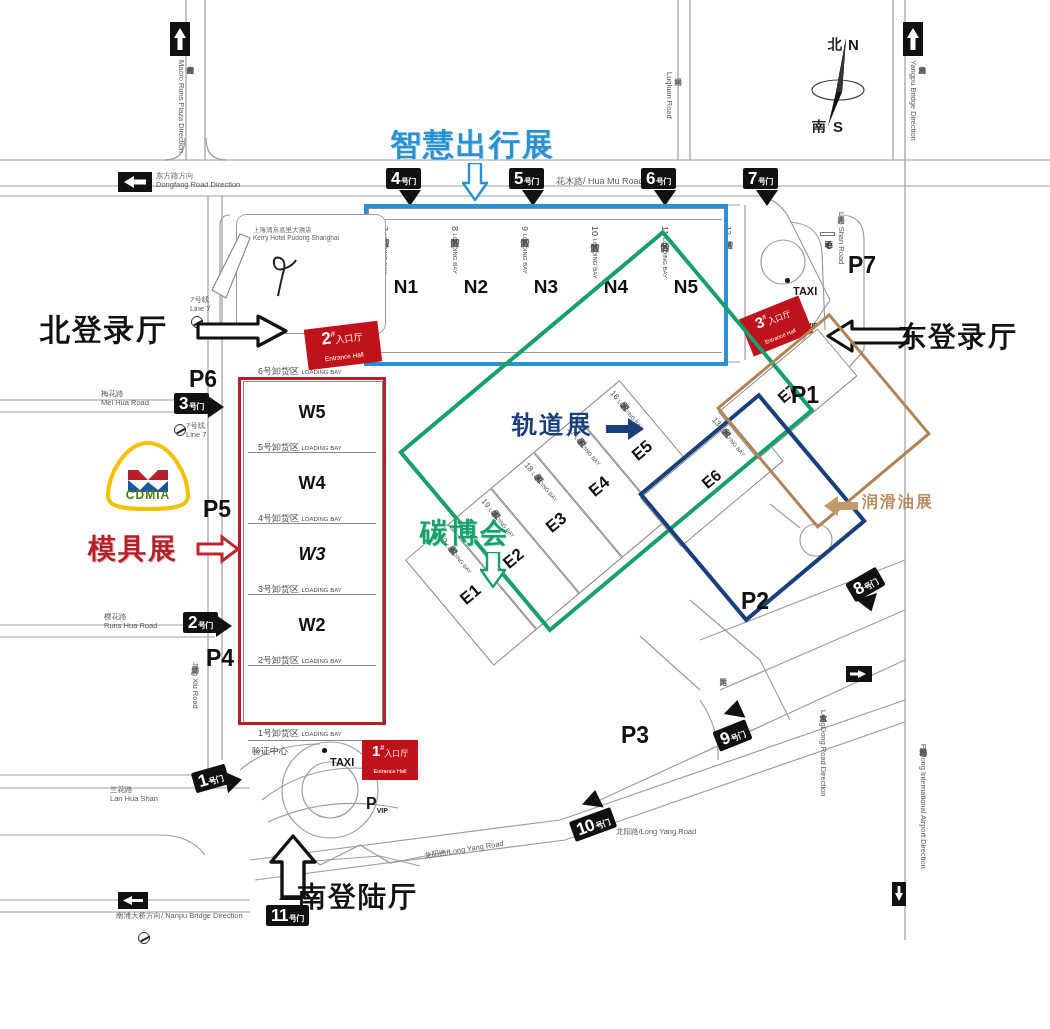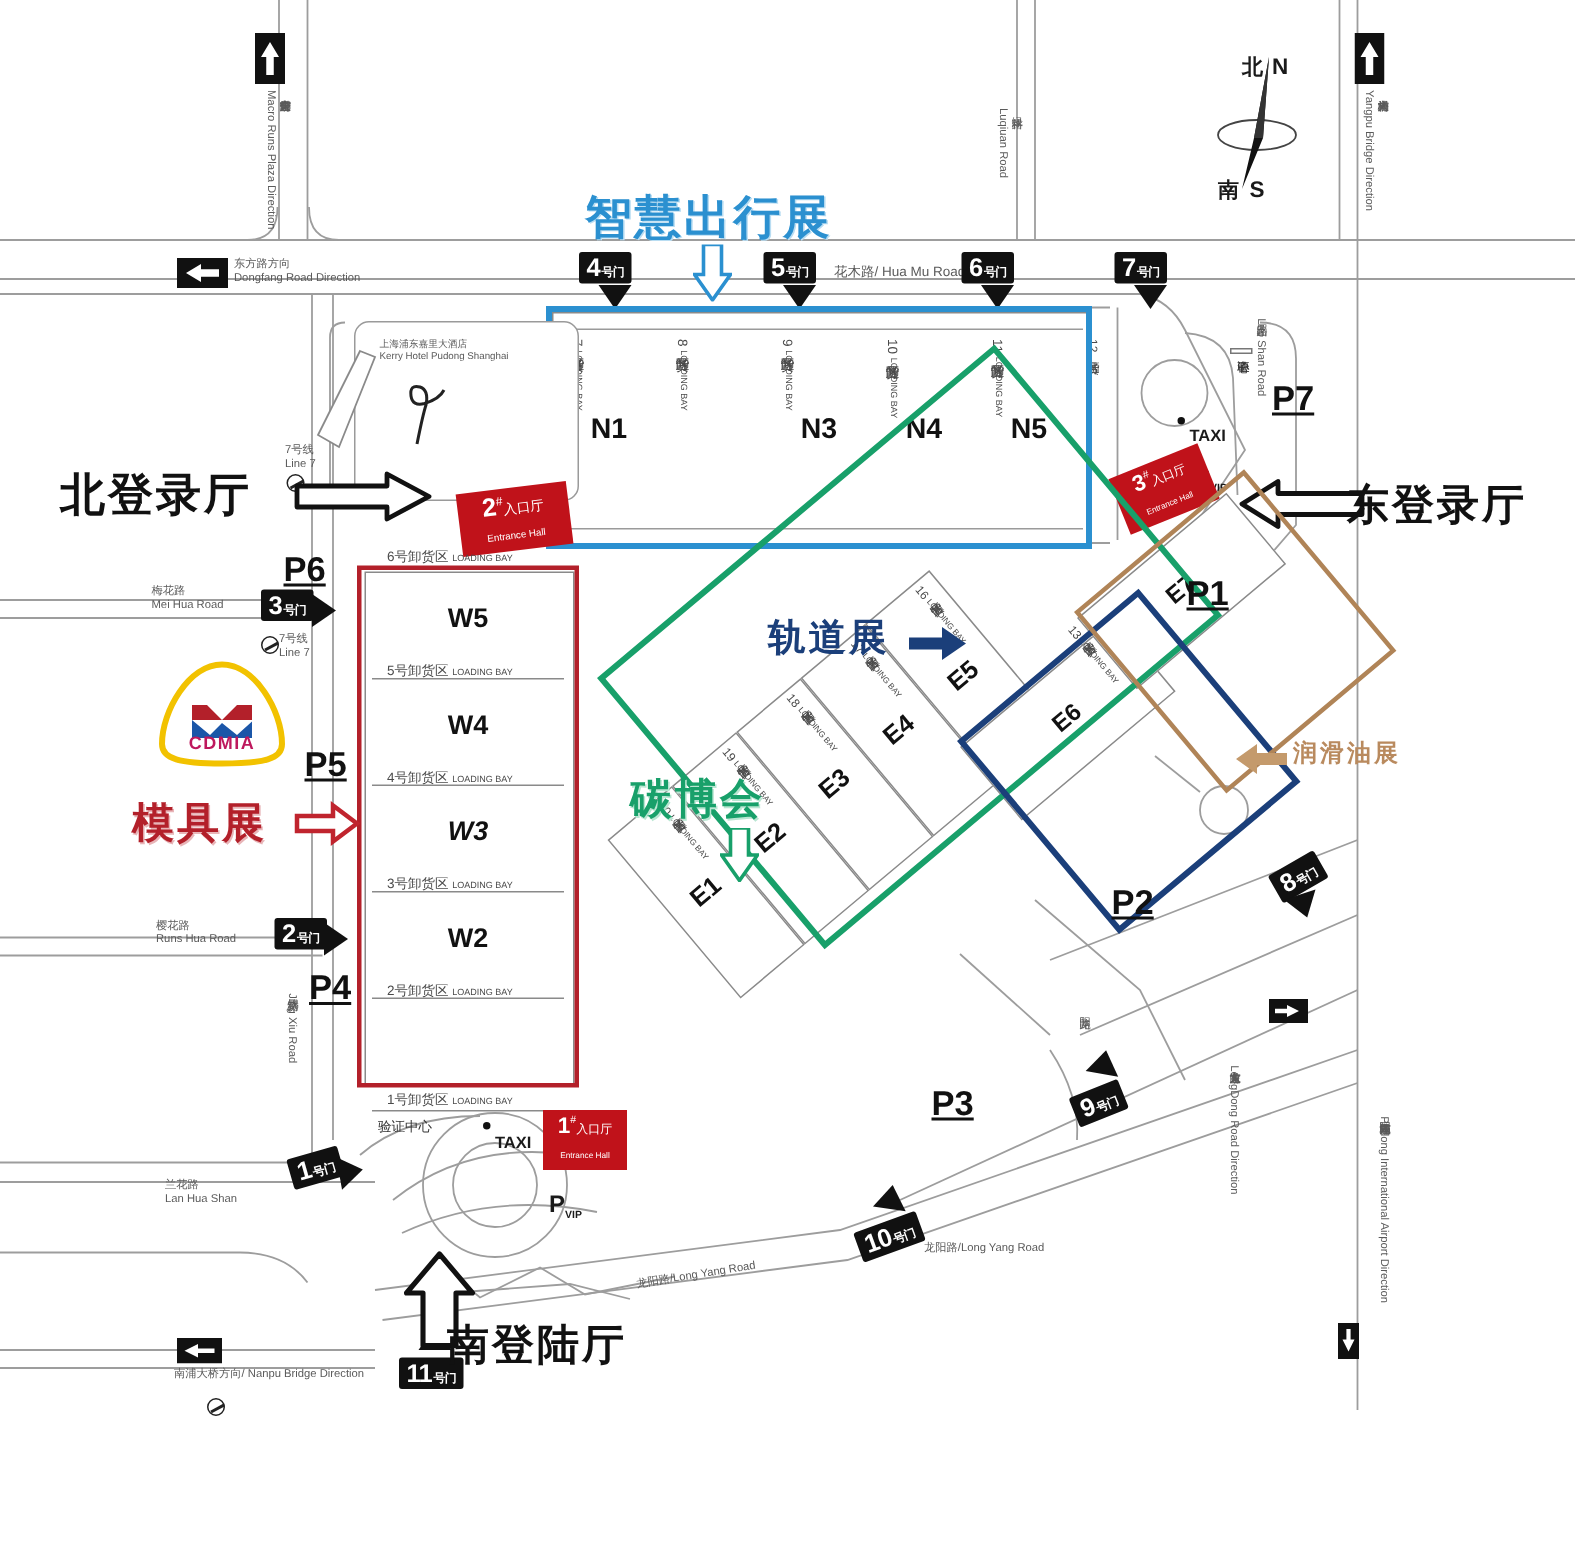--- a/index.html
+++ b/index.html
@@ -24,21 +24,21 @@
   .hall{position:absolute;background:#fff;border:1px solid #7d7d7d;
         display:flex;align-items:center;justify-content:center;
         font-weight:700;color:#111;}
   .bay{position:absolute;color:#4a4a4a;white-space:nowrap;}
   .bayline{position:absolute;background:#8a8a8a;height:1px;}
   
   .zone{position:absolute;box-sizing:border-box;background:transparent;}
   
   .callout{position:absolute;font-weight:900;white-space:nowrap;
            letter-spacing:2px;}
-  .park{position:absolute;font-weight:800;font-size:23px;color:#111;text-decoration:underline;}
+  .park{position:absolute;font-weight:800;font-size:23px;color:#111;}
   .ent{position:absolute;background:#c0121a;color:#fff;text-align:center;
        line-height:1.05;padding:3px 4px;}
   .tinyroad{position:absolute;font-size:7.5px;color:#5a5a5a;line-height:1.18;
             white-space:nowrap;}
   .metro{position:absolute;border:1.6px solid #222;border-radius:50%;
          width:12px;height:12px;box-sizing:border-box;}
   .metro:after{content:"";position:absolute;left:1px;top:5px;width:10px;height:1.6px;
          background:#222;transform:rotate(-28deg);}
   .bigarrow{position:absolute;}
   .wm{position:absolute;color:rgba(255,255,255,.92);font-weight:900;
@@ -201,20 +201,21 @@
     <span class="num">7</span>
       <span class="suf">号门</span>
   </div>
   <div class="garrow" style="left:756px;top:190px;"></div>
 
   <div class="abs" style="left:368px;top:208px;width:358px;height:154px;background:#fff;border:1px solid #8a8a8a;"></div>
   <div class="abs" style="left:372px;top:219px;width:350px;height:1px;background:#9a9a9a;"></div>
   <div class="abs" style="left:372px;top:352px;width:350px;height:1px;background:#9a9a9a;"></div>
 
   <div class="hall" style="left:374px;top:226px;width:64px;height:122px;border:none;font-size:19px;">N1</div>
+  <div class="hall" style="left:444px;top:226px;width:64px;height:122px;border:none;font-size:19px;">N2</div>
   <div class="hall" style="left:514px;top:226px;width:64px;height:122px;border:none;font-size:19px;">N3</div>
   <div class="hall" style="left:584px;top:226px;width:64px;height:122px;border:none;font-size:19px;">N4</div>
   <div class="hall" style="left:654px;top:226px;width:64px;height:122px;border:none;font-size:19px;">N5</div>
 
   <div class="bay vt" style="left:378px;top:226px;font-size:9px;">
     <span>7号卸货区</span> <span style="font-size:6px;">LOADING BAY</span>
   </div>
   <div class="bay vt" style="left:448px;top:226px;font-size:9px;">
     <span>8号卸货区</span> <span style="font-size:6px;">LOADING BAY</span>
   </div>
@@ -317,21 +318,21 @@
 
   <div class="abs" style="left:104px;top:440px;width:88px;height:72px;">
     <svg width="88" height="72">
       <path d="M44,3 C66,3 84,34 84,56 C84,66 72,69 44,69 C16,69 4,66 4,56 C4,34 22,3 44,3 Z" fill="none" stroke="#f2c200" stroke-width="4"></path>
       <rect x="24" y="30" width="40" height="22" fill="#fff"></rect>
       <path d="M24,30 L34,30 L44,40 L54,30 L64,30 L64,40 L24,40 Z" fill="#b3202a"></path>
       <path d="M24,40 L64,40 L64,52 L24,52 Z" fill="#1b56a8"></path>
       <path d="M24,40 L36,50 L44,42 L54,50 L64,41 L64,40 Z" fill="#fff"></path>
     </svg>
   </div>
-  <div class="abs" style="left:112px;top:488px;width:72px;text-align:center;font-size:12px;font-weight:800;color:#be185d;letter-spacing:1px;">CDMIA</div>
+  <div class="abs" style="left:112px;top:488px;width:72px;text-align:center;font-size:12px;font-weight:800;color:#4d7c0f;letter-spacing:1px;">CDMIA</div>
 
   <div class="callout" style="left:88px;top:530px;font-size:28px;color:#b3202a;text-shadow:1px 1px 0 #e8b5b8;">模具展</div>
   <div class="abs" style="left:196px;top:534px;">
     <svg width="44" height="30">
         <path d="M2,10 L26,10 L26,3 L42,15 L26,27 L26,20 L2,20 Z" fill="#fff" stroke="#c0242e" stroke-width="3"></path>
       </svg>
   </div>
 
   <div class="park" style="left:203px;top:496px;">P5</div>
   <div class="park" style="left:206px;top:645px;">P4</div>

